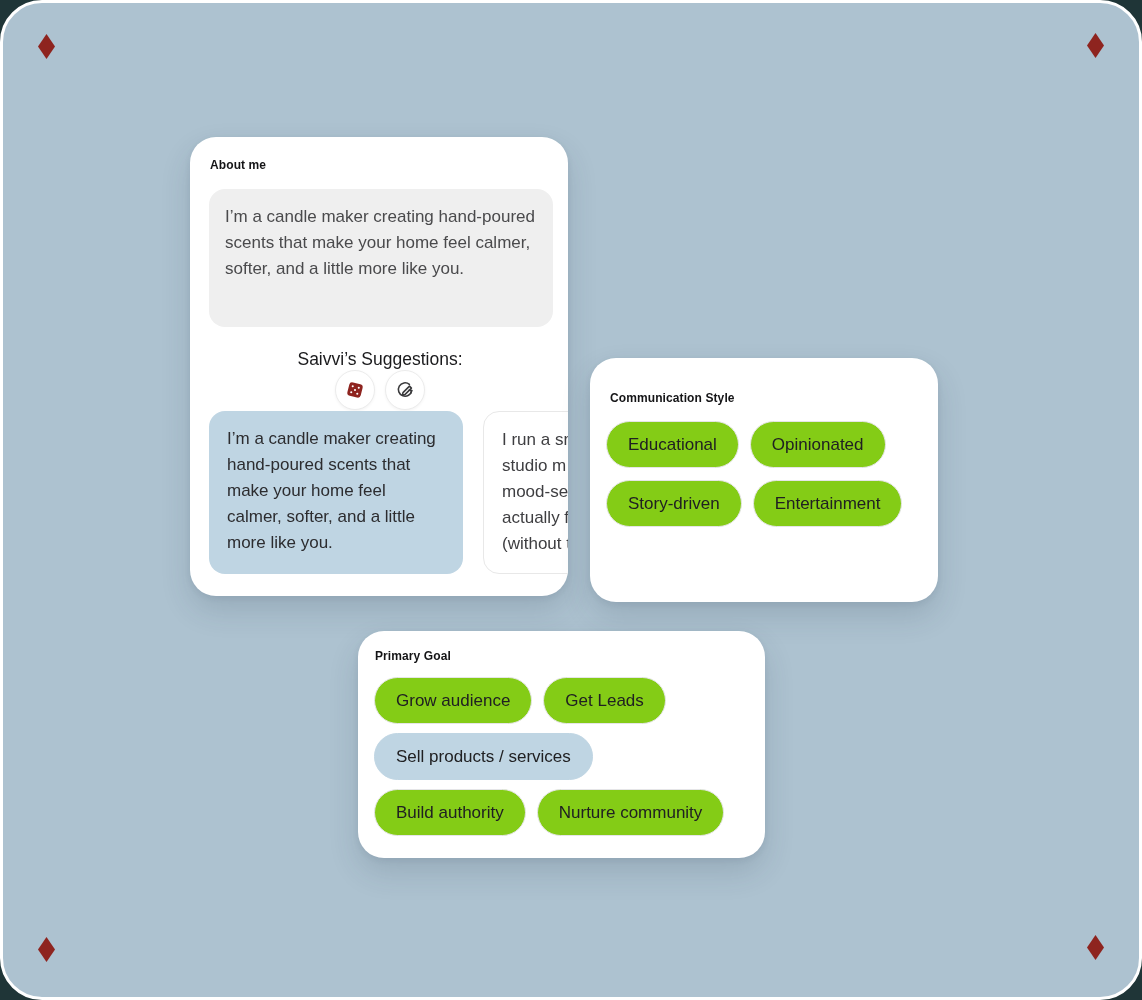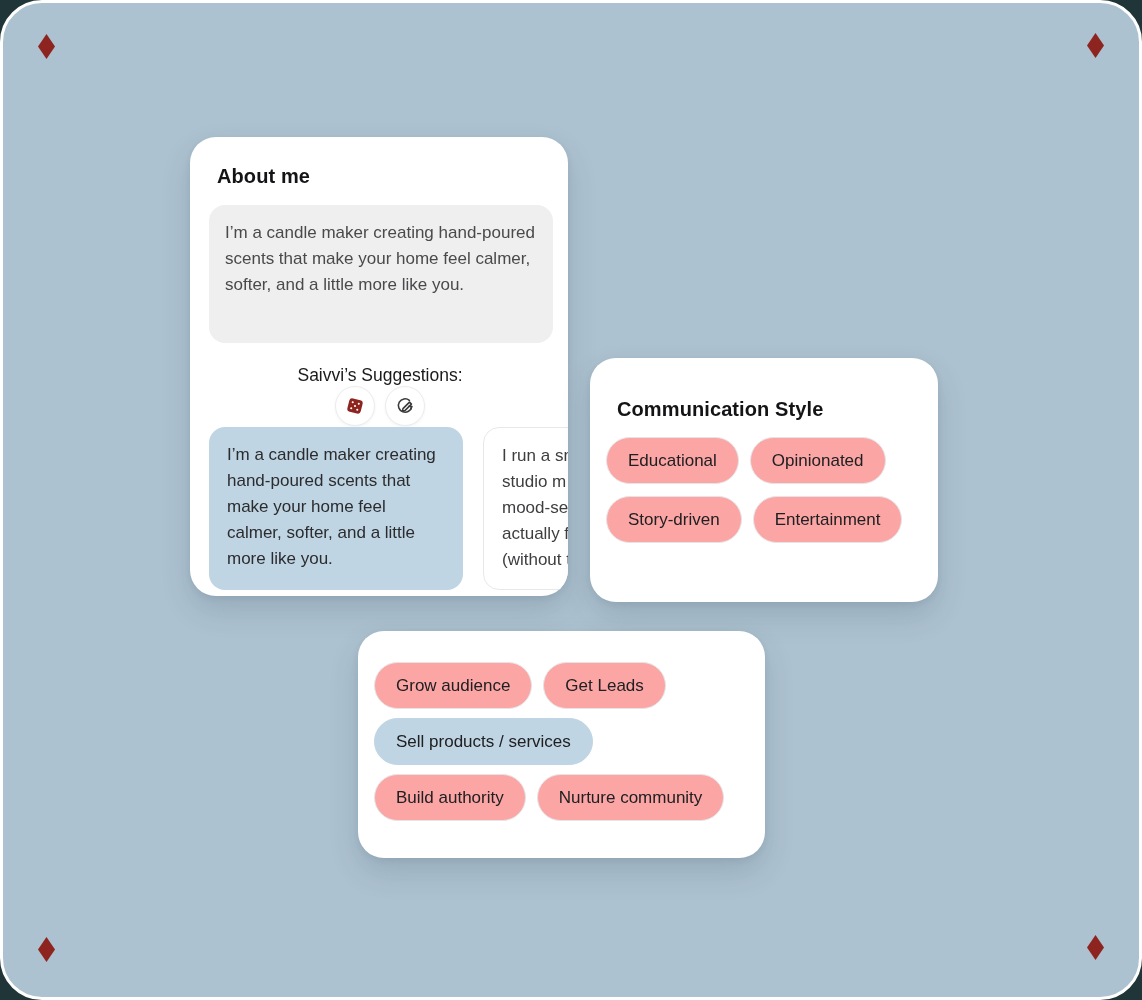--- a/index.html
+++ b/index.html
@@ -20,22 +20,22 @@
     position:absolute;width:17px;height:25px;
     background:#8e241f;
     clip-path:polygon(50% 0,100% 50%,50% 100%,0 50%);
   }
   .card{
     position:absolute;background:#ffffff;border-radius:26px;
     box-shadow:0 14px 30px rgba(35,55,75,.16),0 2px 6px rgba(35,55,75,.08);
     box-sizing:border-box;
   }
   .card-title{
-    font-size:20px;font-weight:700;color:#141416;letter-spacing:.1px;
-    margin:8px;
+    font-size:12px;font-weight:700;color:#141416;letter-spacing:.1px;
+    margin:1px;
   }
   
   #about-card{left:190px;top:137px;width:378px;height:459px;padding:20px 17px 0 19px;overflow:hidden;}
   #about-textarea{
     margin-top:17px;width:344px;height:138px;box-sizing:border-box;
     background:#efefef;border:none;border-radius:16px;resize:none;outline:none;
     padding:15px 16px;font-family:"Liberation Sans",sans-serif;
     font-size:17px;line-height:26px;color:#4a4a4c;display:block;
   }
   .suggest-header{
@@ -60,21 +60,21 @@
   .suggestion.plain .frag{white-space:nowrap;overflow:hidden;}
   
   #communication-card{left:590px;top:358px;width:348px;height:244px;padding:32px 16px 0 16px;}
   #communication-card .card-title{text-indent:3px;}
   
   #primary-goal-card{left:358px;top:631px;width:407px;height:227px;padding:17px 16px 0 16px;}
   .pill-rows{margin-top:16px;display:flex;flex-direction:column;gap:12px;}
   #primary-goal-card .pill-rows{margin-top:14px;gap:9px;}
   .pill-row{display:flex;gap:11px;}
   .pill{
-    height:47px;border-radius:24px;border:1px solid #e5e5e7;background:#fca5a5;
+    height:47px;border-radius:24px;border:1px solid #e5e5e7;background:#84cc16;
     display:flex;align-items:center;padding:0 21px;font-size:17px;color:#202022;
     font-family:"Liberation Sans",sans-serif;cursor:pointer;white-space:nowrap;
   }
   .pill.selected{background:#bfd5e3;border-color:#bfd5e3;}
 </style>
 </head>
 <body>
 
 <div class="panel"></div>
 
@@ -133,20 +133,21 @@
       <button class="pill">Opinionated</button>
     </div>
     <div class="pill-row">
       <button class="pill">Story-driven</button>
       <button class="pill">Entertainment</button>
     </div>
   </div>
 </section>
 
 <section class="card" id="primary-goal-card">
+  <h2 class="card-title">Primary Goal</h2>
   <div class="pill-rows">
     <div class="pill-row">
       <button class="pill">Grow audience</button>
       <button class="pill">Get Leads</button>
     </div>
     <div class="pill-row">
       <button class="pill selected">Sell products / services</button>
     </div>
     <div class="pill-row">
       <button class="pill">Build authority</button>

